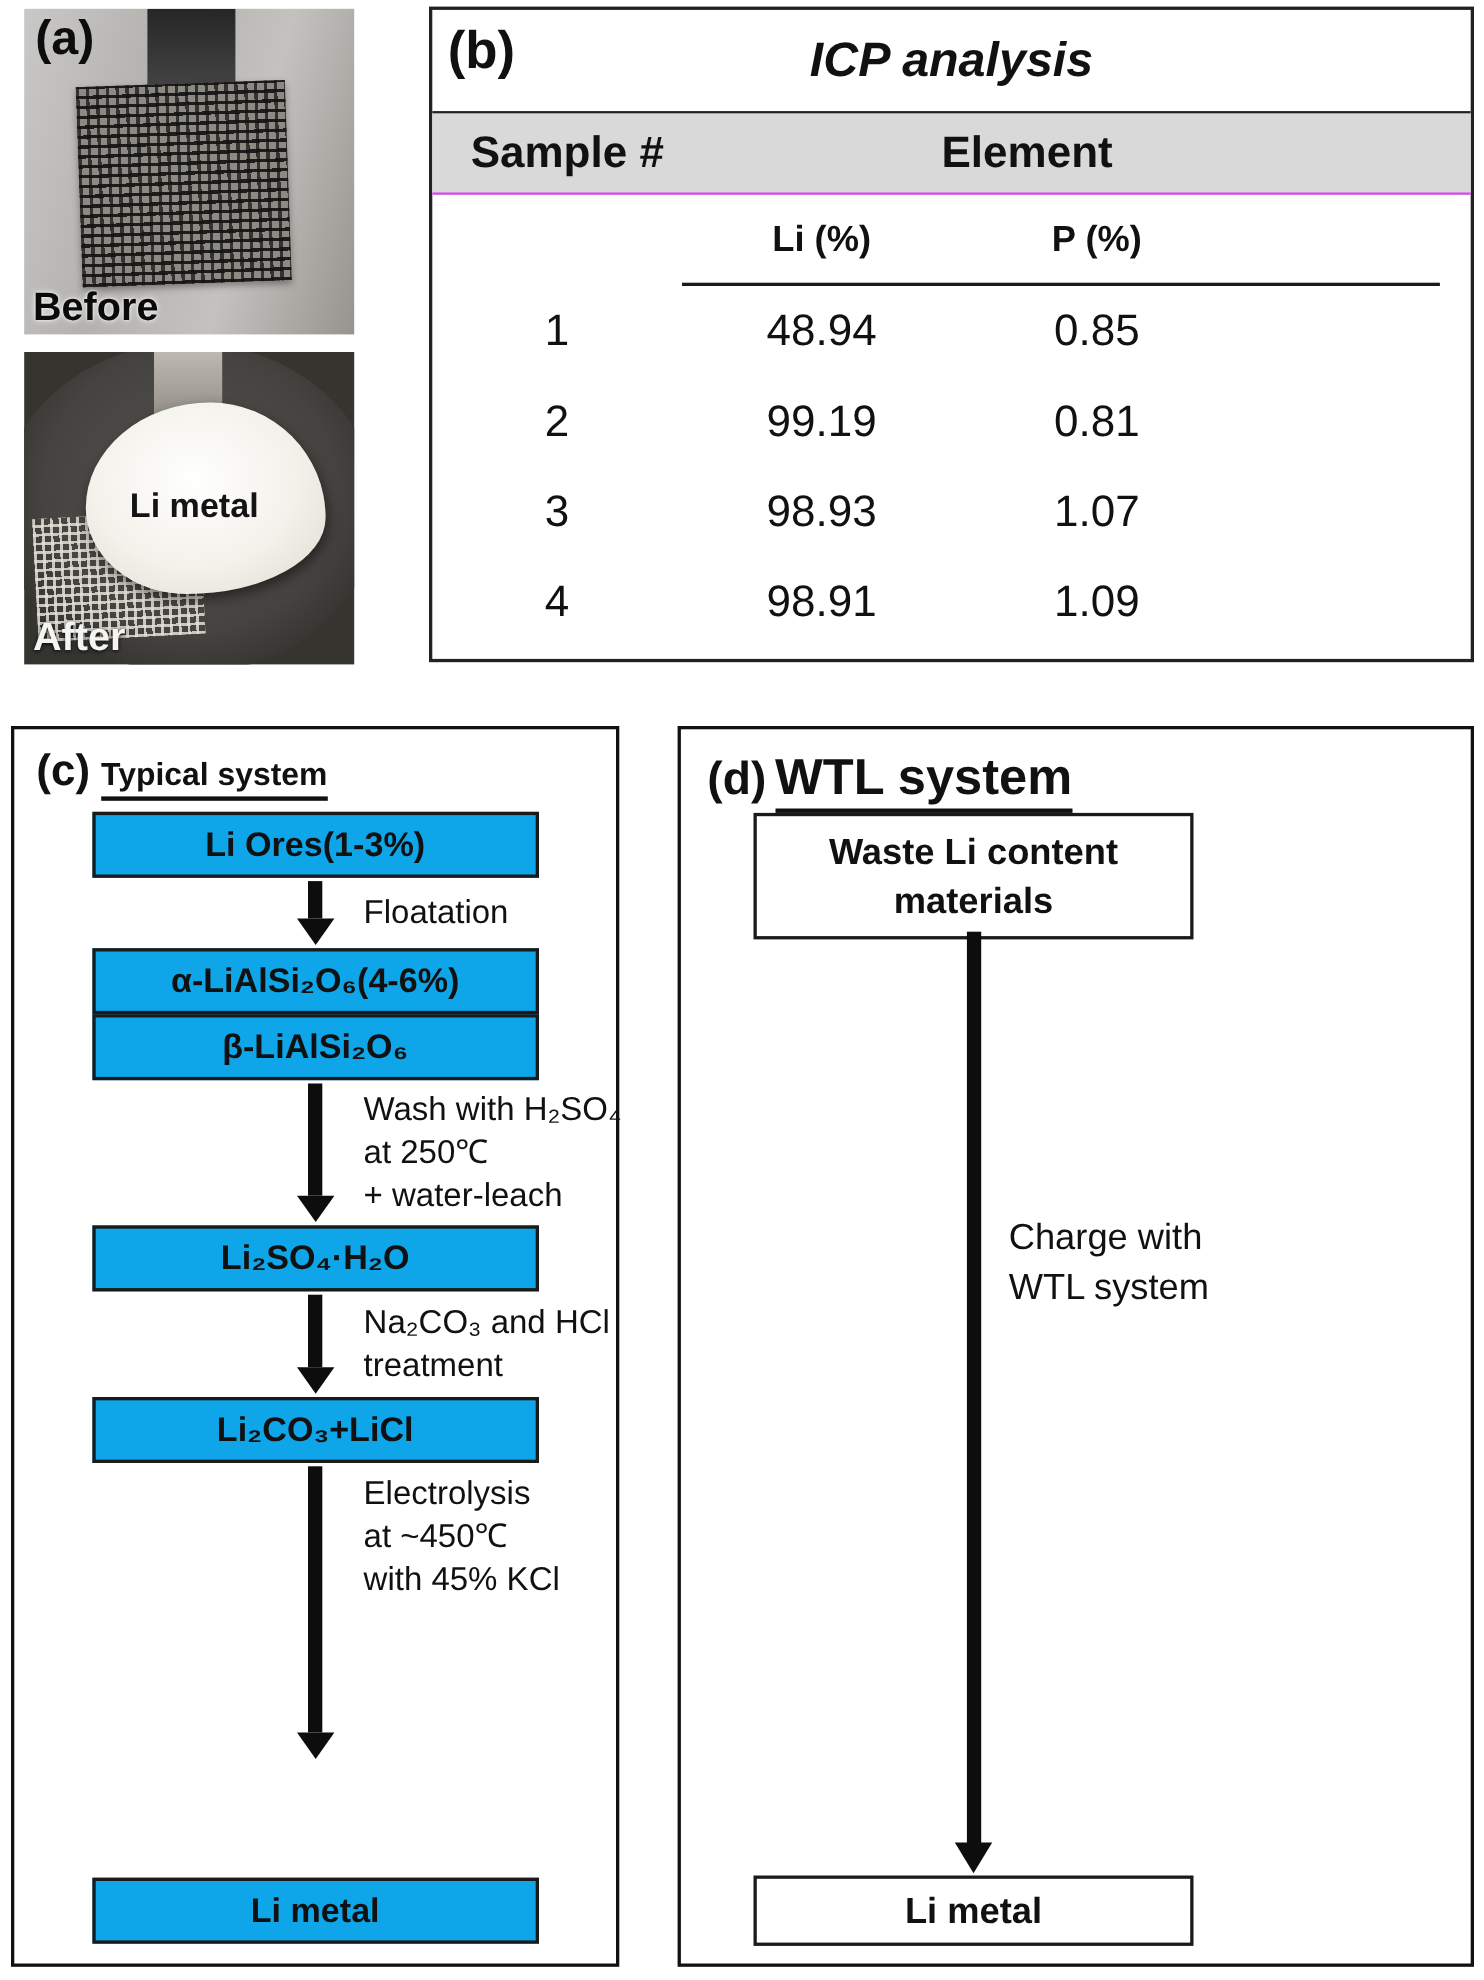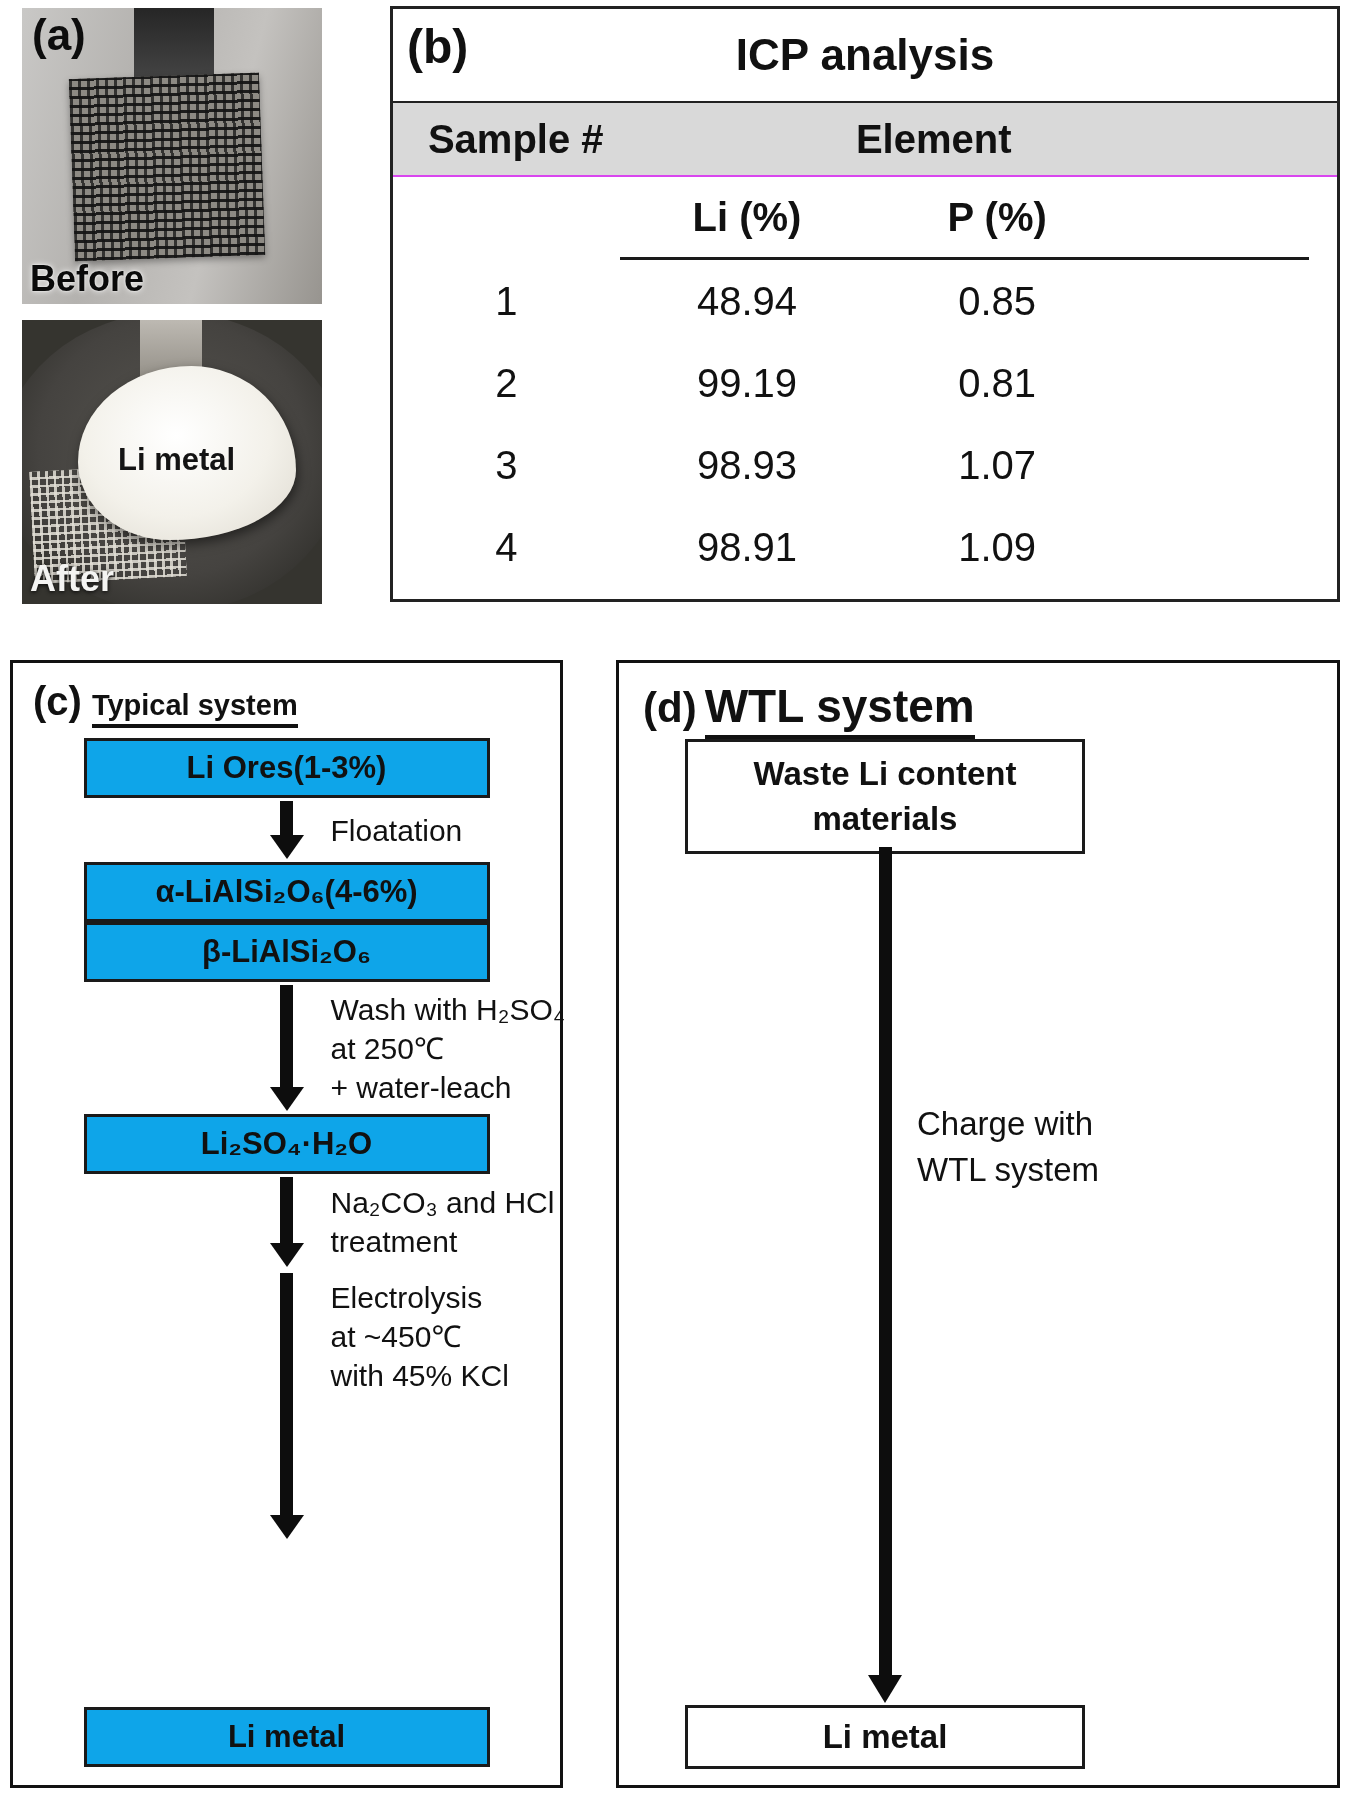--- a/index.html
+++ b/index.html
@@ -84,33 +84,33 @@
     border: 3px solid #222; background: #fff;
   }
   .b-titlerow {
     position: relative; height: 92px;
     display: flex; align-items: center; justify-content: center;
   }
   .b-label {
     position: absolute; left: 14px; top: 10px;
     font-size: 48px; font-weight: bold;
   }
-  .b-title { font-size: 44px; font-weight: bold; }
+  .b-title { font-size: 44px; font-weight: bold; font-style: italic; }
   .b-header {
     height: 76px; background: #d9d9d9;
     border-top: 2px solid #222; border-bottom: 2px solid #d946ef;
     display: grid; grid-template-columns: 26% 74%; align-items: center;
   }
   .bh-sample { text-align: center; font-size: 40px; font-weight: bold; }
   .bh-element { text-align: center; font-size: 40px; font-weight: bold; padding-right: 108px; }
   .b-grid {
     display: grid; grid-template-columns: 24% 27% 26% 23%;
     align-items: center;
   }
-  .b-sub { height: 80px; font-weight: bold; font-size: 40px; }
+  .b-sub { height: 80px; font-weight: bold; font-size: 33px; }
   .b-sub span { text-align: center; }
   .b-subline { height: 0; border-top: 3px solid #1a1a1a; margin-left: 24%; width: 73%; }
   .b-row { height: 82px; font-size: 40px; }
   .b-row span { text-align: center; }
 
   
   .flowbox {
     border: 3px solid #1a1a1a; background: #0ea5e9;
     font-size: 31px; font-weight: bold; text-align: center;
     padding: 9px 4px; width: 406px;
@@ -284,20 +284,21 @@
 
       <div class="astep as4">
         <div class="varrow">
             <div class="shaft"></div>
             <div class="head"></div>
           </div>
         <div class="alabel pre">Na₂CO₃ and HCl
 treatment</div>
       </div>
 
+      <div class="flowbox">Li₂CO₃+LiCl</div>
 
       <div class="astep as5">
         <div class="varrow">
             <div class="shaft"></div>
             <div class="head"></div>
           </div>
         <div class="alabel pre">Electrolysis
 at ~450℃
 with 45% KCl</div>
       </div>

